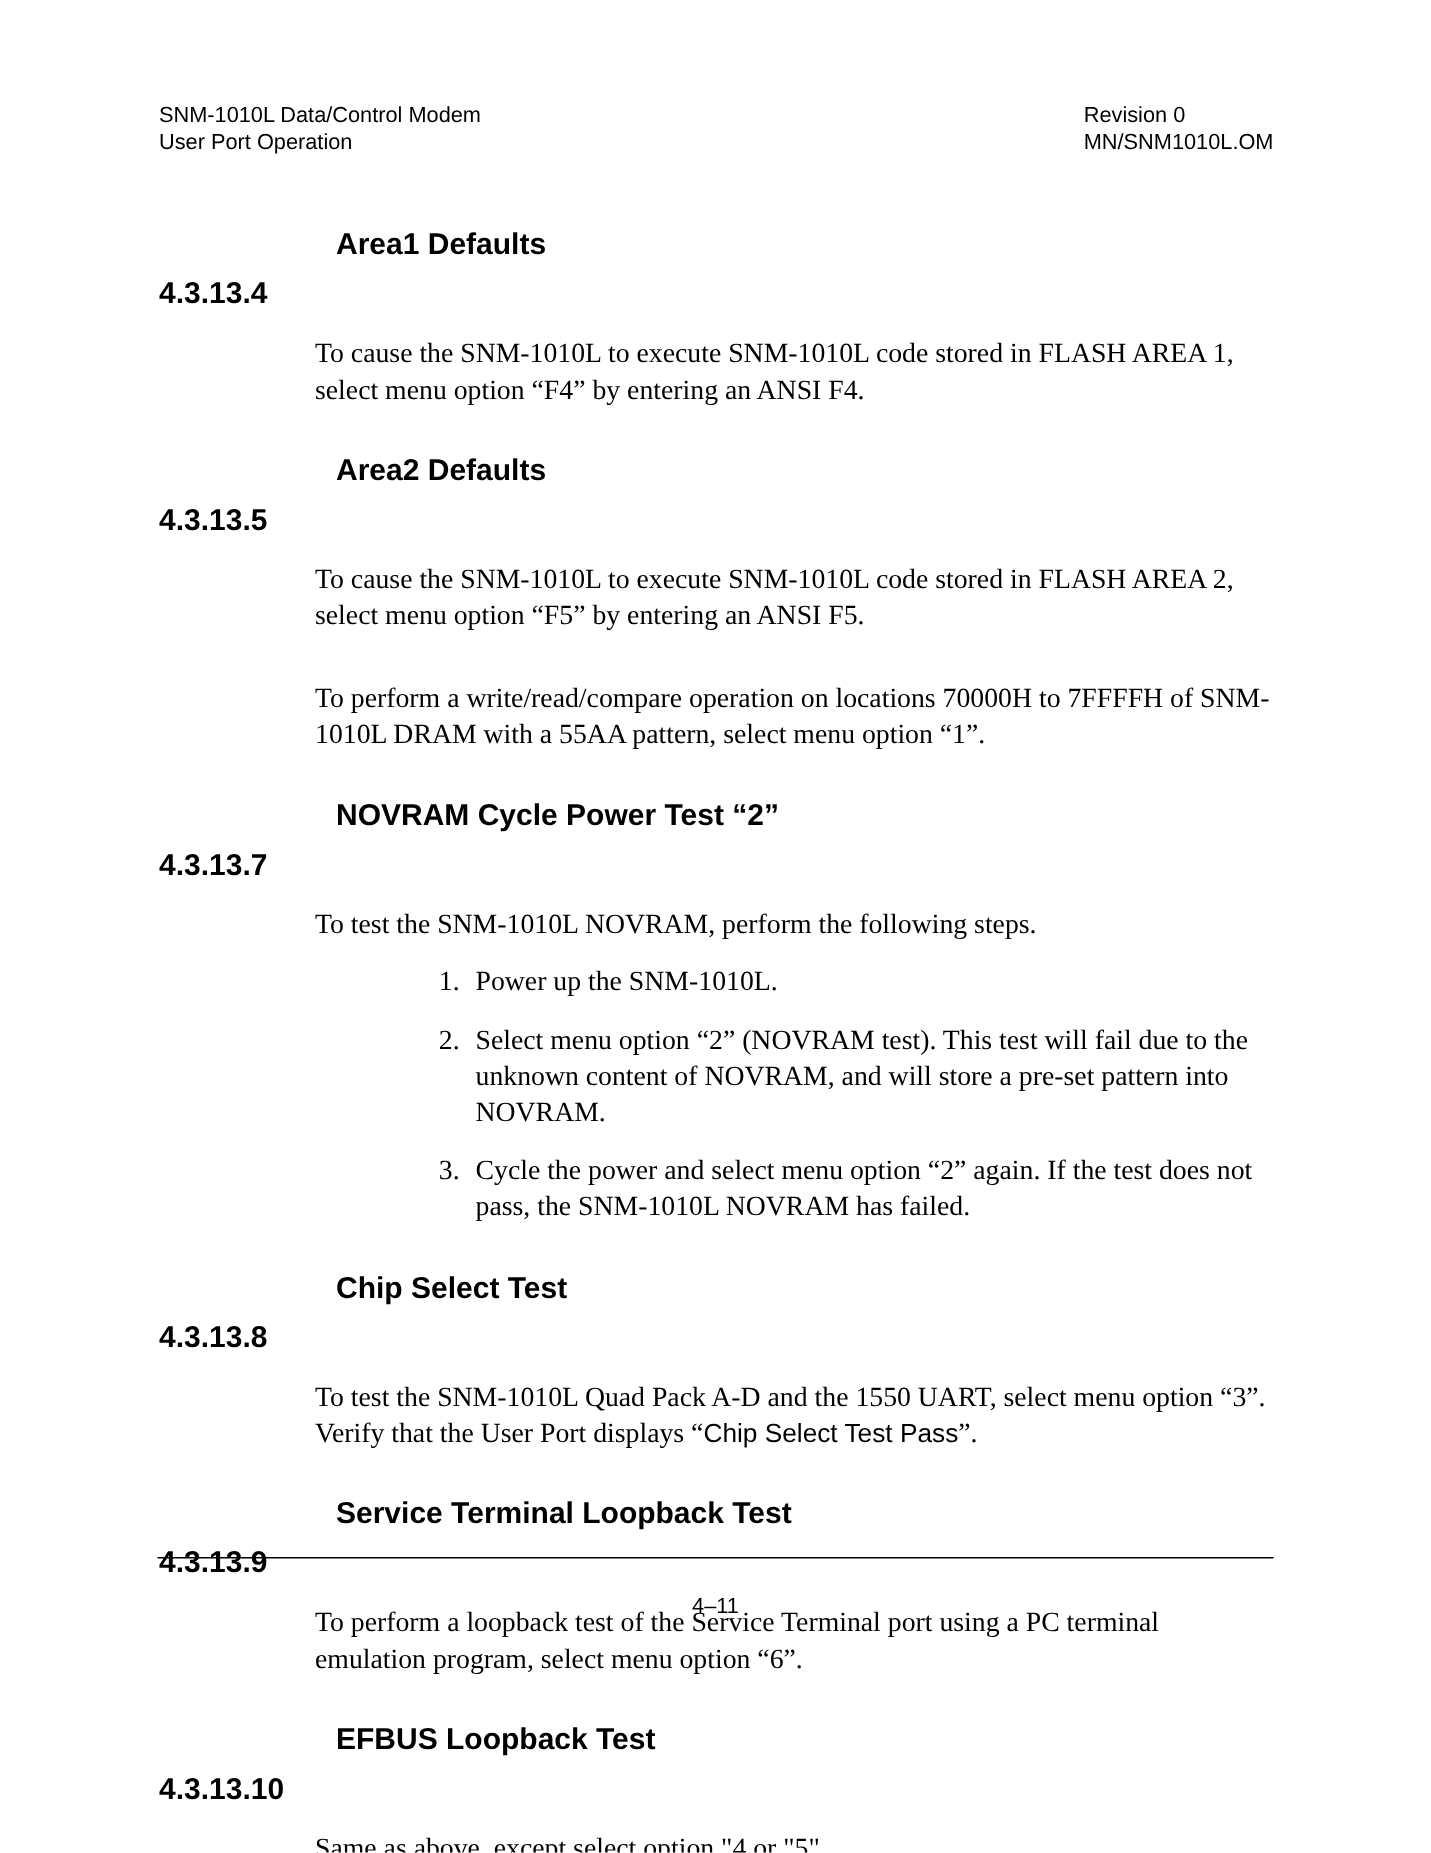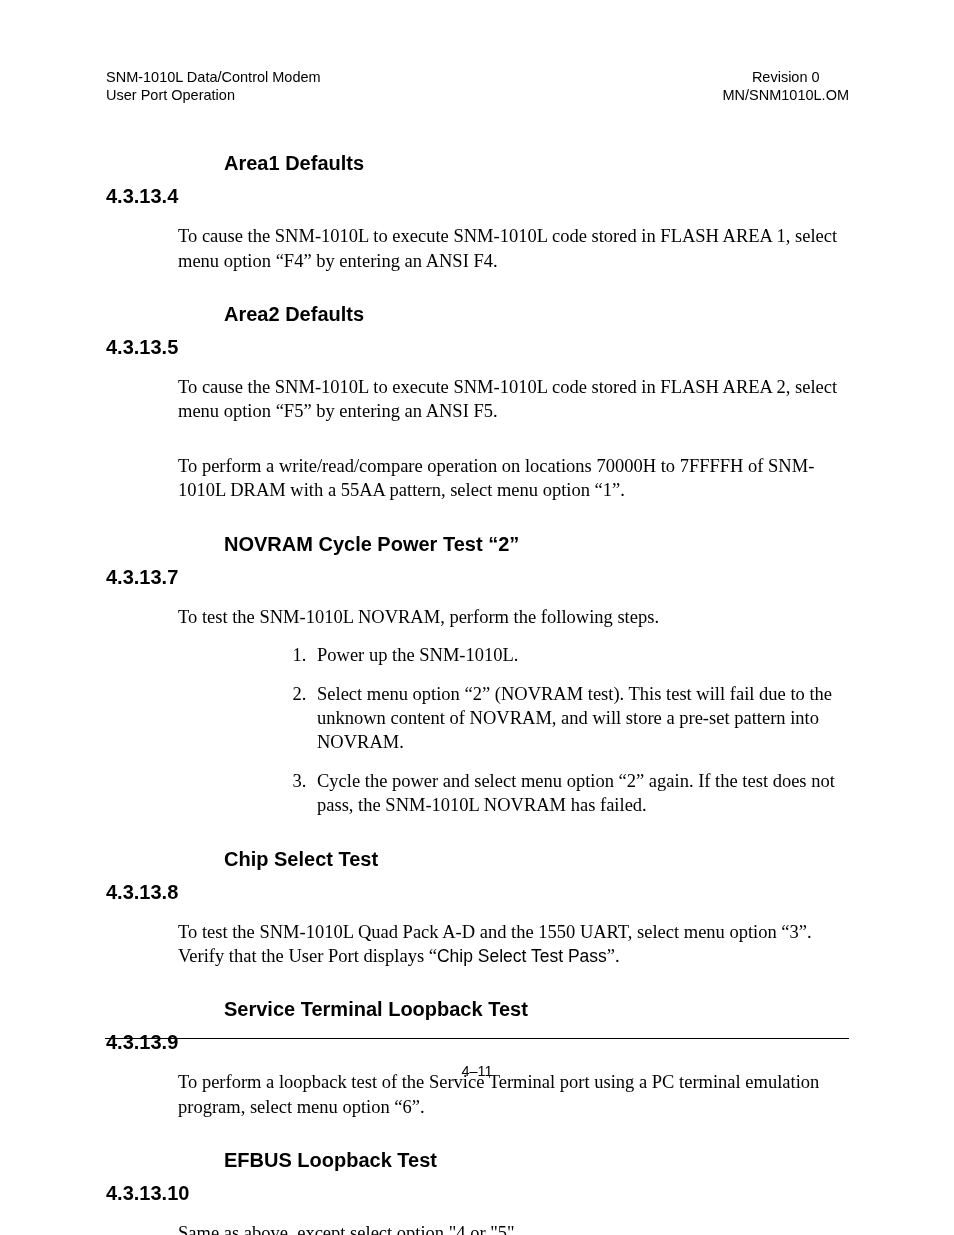--- a/index.html
+++ b/index.html
@@ -20,38 +20,38 @@
     padding: 68px 105px 0 106px;
   }
   .running-header {
     display: flex;
     justify-content: space-between;
     font-family: Arial, Helvetica, sans-serif;
     font-size: 14.5px;
     line-height: 1.25;
     margin-bottom: 48px;
   }
-  .rh-right { text-align: center; }
+  .rh-right { text-align: left; }
   .section {
     margin-bottom: 30px;
   }
   .sec-head {
     display: flex;
     font-family: Arial, Helvetica, sans-serif;
     font-weight: bold;
     font-size: 20px;
     margin-bottom: 16px;
   }
   .sec-num {
     width: 118px;
     flex: 0 0 118px;
     margin-top: 33px;
   }
   .body-text {
-    margin-left: 72px;
+    margin-left: 104px;
     font-size: 18.5px;
     line-height: 1.32;
     margin-bottom: 14px;
   }
   .body-text .inline-sans {
     font-family: Arial, Helvetica, sans-serif;
     font-size: 17.5px;
   }
   ol.steps {
     margin: 0 0 14px 118px;

